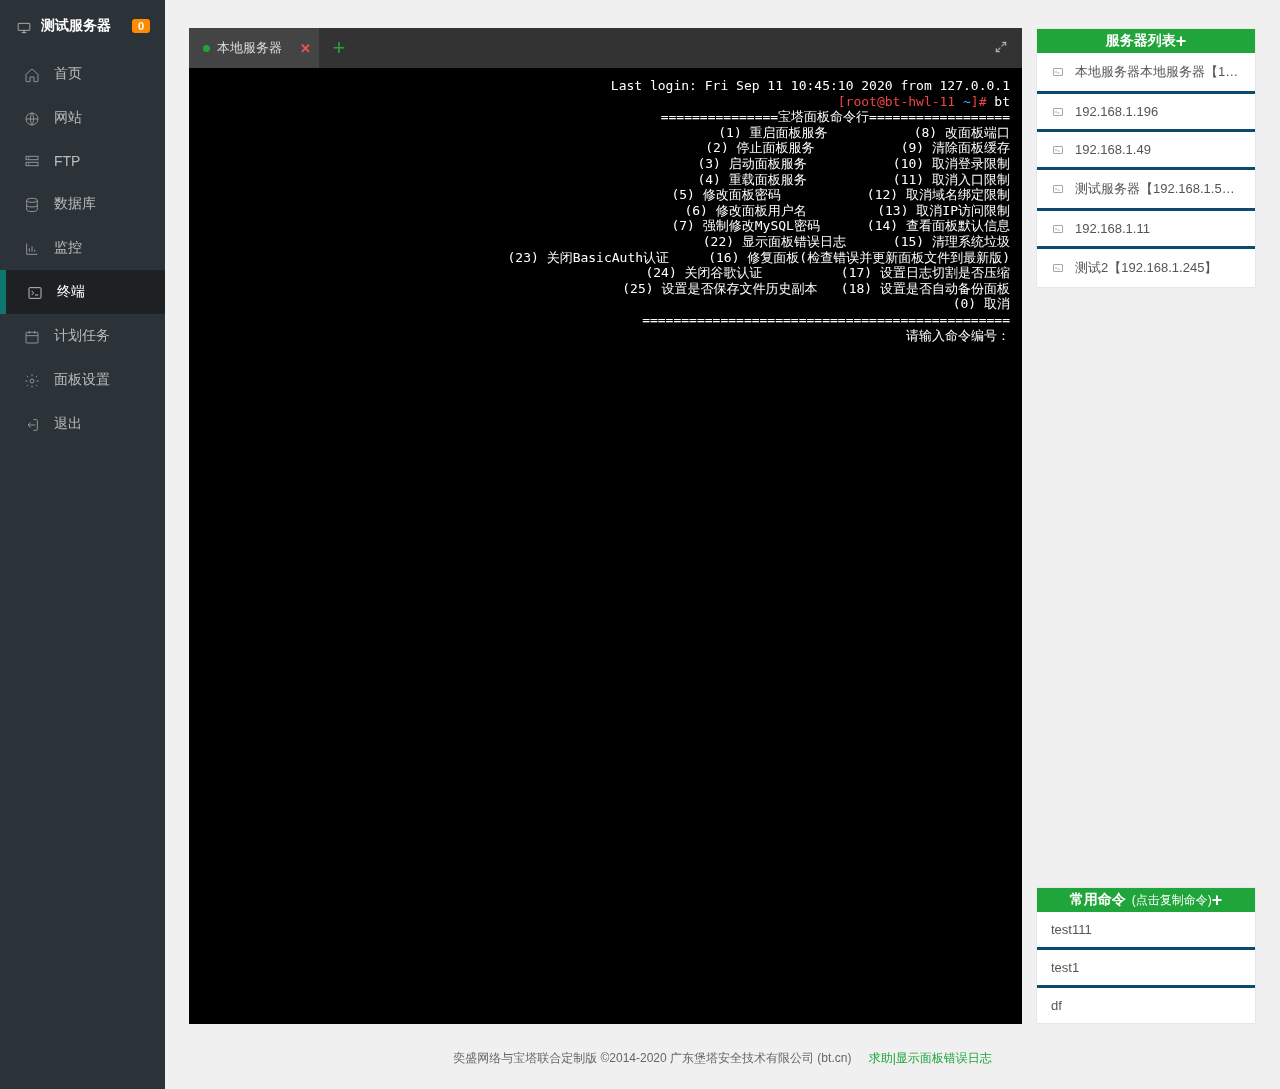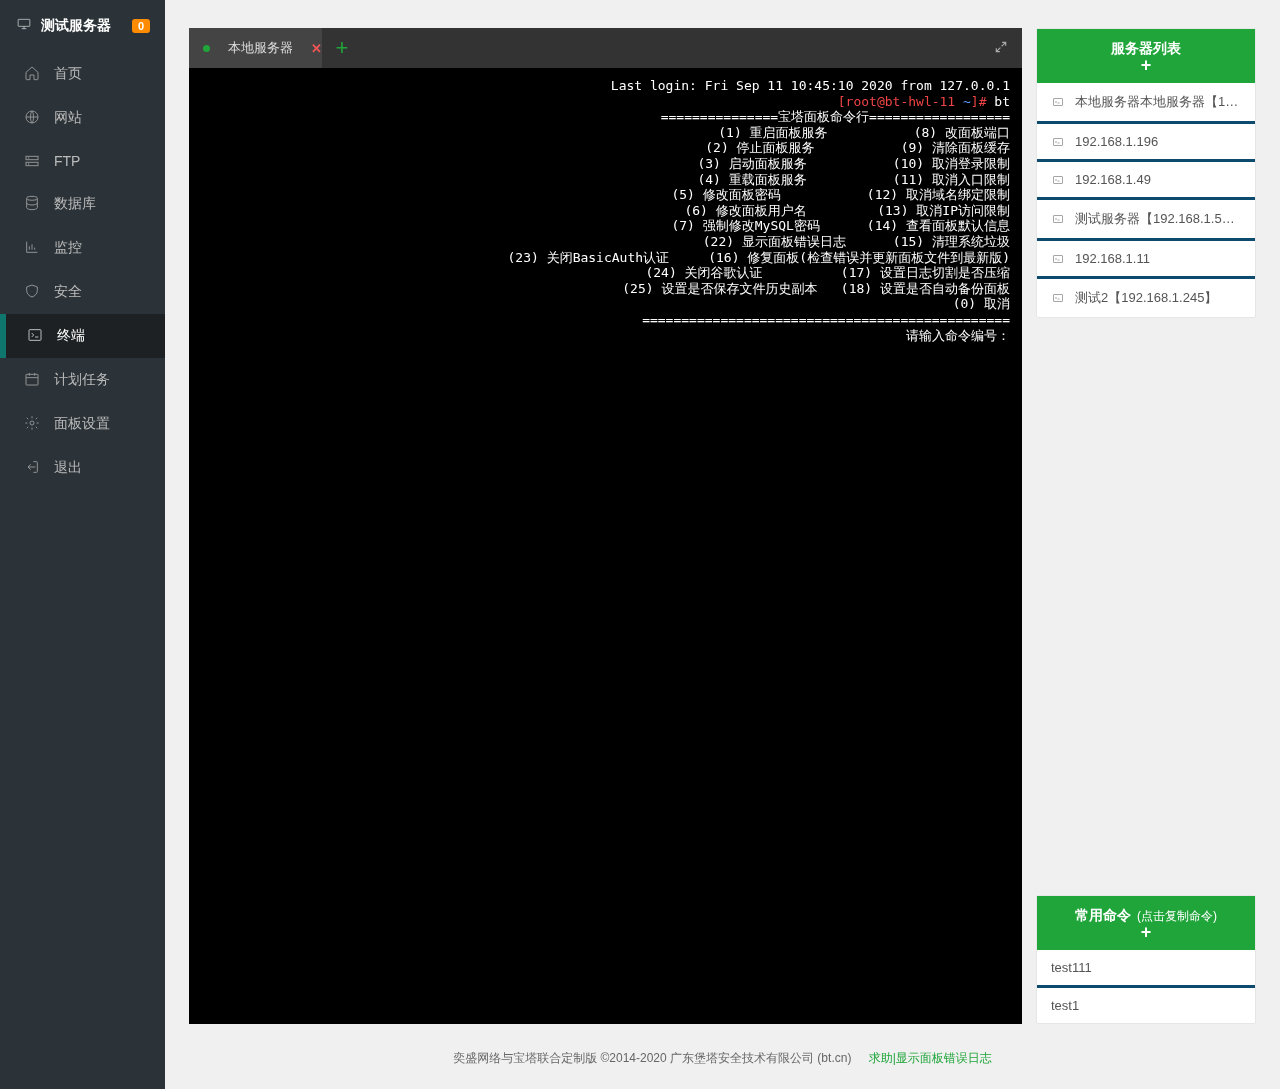--- a/index.html
+++ b/index.html
@@ -1,46 +1,46 @@
 <!DOCTYPE html>
 <html><head>
   <meta charset="utf-8">
   <style>
     * { margin: 0; padding: 0; box-sizing: border-box; }
     body { font-family: "Microsoft YaHei", Arial, sans-serif; font-size: 13px; background: #f0f0f0; width: 1280px; height: 1089px; overflow: hidden; }
     
     .sidebar { width: 165px; background: #2c3338; height: 1089px; float: left; color: #ccc; }
     .sidebar-header { padding: 17px 15px; display: flex; align-items: center; justify-content: space-between; }
-    .sidebar-title { display: flex; align-items: flex-start; gap: 8px; color: #fff; font-size: 14px; font-weight: bold; }
+    .sidebar-title { display: flex; align-items: flex-end; gap: 8px; color: #fff; font-size: 14px; font-weight: bold; }
     .sidebar-title svg { width: 18px; height: 14px; }
     .badge-count { background: #ff8b00; color: #fff; font-size: 11px; border-radius: 3px; padding: 1px 6px; font-weight: bold; }
-    .sidebar-item { padding: 13px 24px; display: flex; align-items: flex-start; gap: 14px; cursor: pointer; color: #bbb; font-size: 14px; }
+    .sidebar-item { padding: 13px 24px; display: flex; align-items: flex-end; gap: 14px; cursor: pointer; color: #bbb; font-size: 14px; }
     .sidebar-item.active { background: #1d2124; color: #fff; border-left: 6px solid #0f766e; padding-left: 21px; }
     .sidebar-item .icon { width: 16px; height: 16px; display: inline-flex; align-items: center; justify-content: center; opacity: 0.7; }
     .sidebar-item svg { width: 16px; height: 16px; fill: none; stroke: currentColor; stroke-width: 1.5; }
     
     .main-wrap { margin-left: 165px; height: 1089px; display: flex; flex-direction: column; }
     .content-row { display: flex; padding: 28px 24px 0 24px; gap: 14px; flex: 1; }
     
     .terminal-panel { flex: 1; background: #fff; border-radius: 3px; display: flex; flex-direction: column; position: relative; }
     .term-tabs { display: flex; align-items: center; background: #333; height: 40px; position: relative; }
-    .term-tab { display: flex; align-items: center; gap: 18px; background: #444; padding: 0 0 0 14px; height: 40px; min-width: 130px; color: #ddd; font-size: 13px; cursor: pointer; }
+    .term-tab { display: flex; align-items: center; gap: 7px; background: #444; padding: 0 8px 0 14px; height: 40px; min-width: 130px; color: #ddd; font-size: 13px; cursor: pointer; }
     .term-tab .dot { width: 7px; height: 7px; border-radius: 50%; background: #20a53a; }
     .term-tab .close-x { margin-left: auto; color: #e55; font-weight: bold; font-size: 13px; cursor: pointer; }
     .term-add { width: 40px; display: flex; align-items: center; justify-content: center; color: #20a53a; font-size: 22px; cursor: pointer; }
     .term-expand { position: absolute; right: 14px; top: 12px; color: #aaa; cursor: pointer; }
     .term-expand svg { width: 14px; height: 14px; stroke: #aaa; fill: none; stroke-width: 2; }
     .terminal-body { flex: 1; background: #000; color: #fff; font-family: Consolas, monospace; font-size: 13px; line-height: 1.2; padding: 10px 12px; white-space: pre; overflow: auto; text-align: right; }
     .terminal-body .row { display: block; }
     .t-green { color: #ef4444; }
     .t-blue  { color: #5e9bff; }
     
     .right-col { width: 220px; display: flex; flex-direction: column; gap: 14px; }
     .card { background: #fff; border: 1px solid #e6e6e6; border-radius: 2px; }
-    .card-header { background: #20a53a; color: #fff; font-weight: bold; padding: 11px 14px; display: flex; align-items: center; justify-content: flex-start; font-size: 14px; flex-direction: column;}
+    .card-header { background: #20a53a; color: #fff; font-weight: bold; padding: 3px 14px; display: flex; align-items: center; justify-content: center; font-size: 14px;}
     .card-header .sub { font-size: 12px; font-weight: normal; margin-left: 2px; }
     .card-header .plus { font-size: 18px; cursor: pointer; line-height: 14px; font-weight: bold;}
     .list-item { padding: 10px 14px; border-top: 3px solid #0c4a6e; display: flex; align-items: center; gap: 10px; color: #555; font-size: 13px; cursor: pointer; overflow: hidden; white-space: nowrap; text-overflow: ellipsis; }
     .list-item:first-child { border-top: none; }
     .list-item svg { width: 14px; height: 12px; stroke: #888; fill: none; stroke-width: 1.5; flex-shrink: 0; }
     .list-item span { overflow: hidden; text-overflow: ellipsis; }
     .spacer-flex { flex: 1; }
     
     .footer { text-align: center; padding: 26px 0 22px 0; font-size: 12px; color: #666; }
     .footer a { color: #20a53a; text-decoration: none; margin-left: 14px; }
@@ -98,28 +98,20 @@
         <span>数据库</span>
       </div>
       <div class="sidebar-item">
         <span class="icon">
           <svg viewBox="0 0 24 24">
             <path d="M4 20V4M4 20h16M8 16v-5M12 16V8M16 16v-3"></path>
           </svg>
         </span>
         <span>监控</span>
       </div>
-      <div class="sidebar-item">
-        <span class="icon">
-          <svg viewBox="0 0 24 24">
-            <path d="M12 3l8 3v5c0 5-3.5 8.5-8 10-4.5-1.5-8-5-8-10V6z"></path>
-          </svg>
-        </span>
-        <span>安全</span>
-      </div>
       <div class="sidebar-item active">
         <span class="icon">
           <svg viewBox="0 0 24 24">
             <rect x="3" y="4" width="18" height="16" rx="1"></rect>
             <path d="M7 9l3 3-3 3M12 15h5"></path>
           </svg>
         </span>
         <span>终端</span>
       </div>
       <div class="sidebar-item">
@@ -230,20 +222,23 @@
           </span>
           <span class="plus">+</span>
         </div>
         <div id="cmd-list-body">
             <div class="list-item">
               <span>test111</span>
             </div>
             <div class="list-item">
               <span>test1</span>
             </div>
+            <div class="list-item">
+              <span>df</span>
+            </div>
           </div>
       </div>
     </div>
   </div>
 
   <div class="footer">
     <span>奕盛网络与宝塔联合定制版 ©2014-2020 广东堡塔安全技术有限公司 (bt.cn)</span>
     <a href="#">求助|显示面板错误日志</a>
   </div>
 </div>

